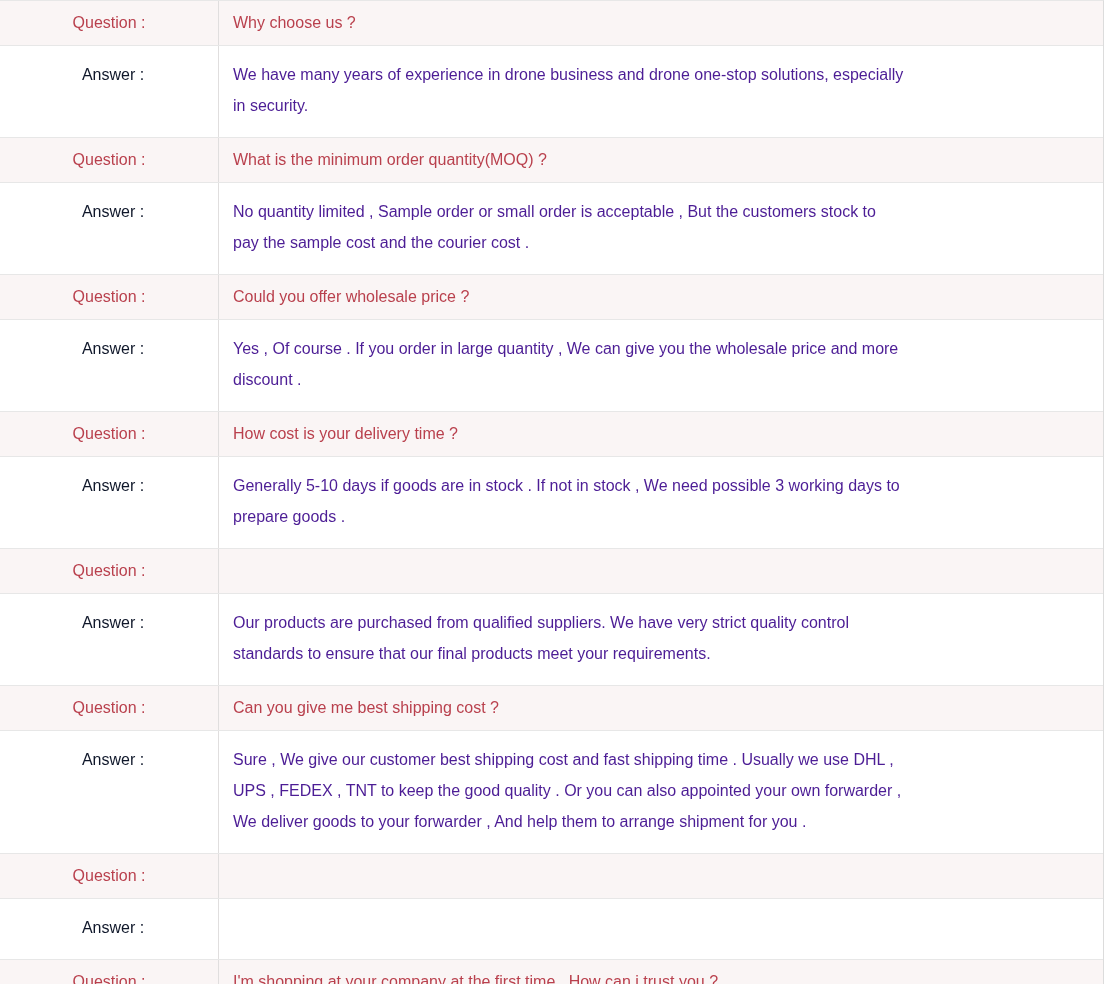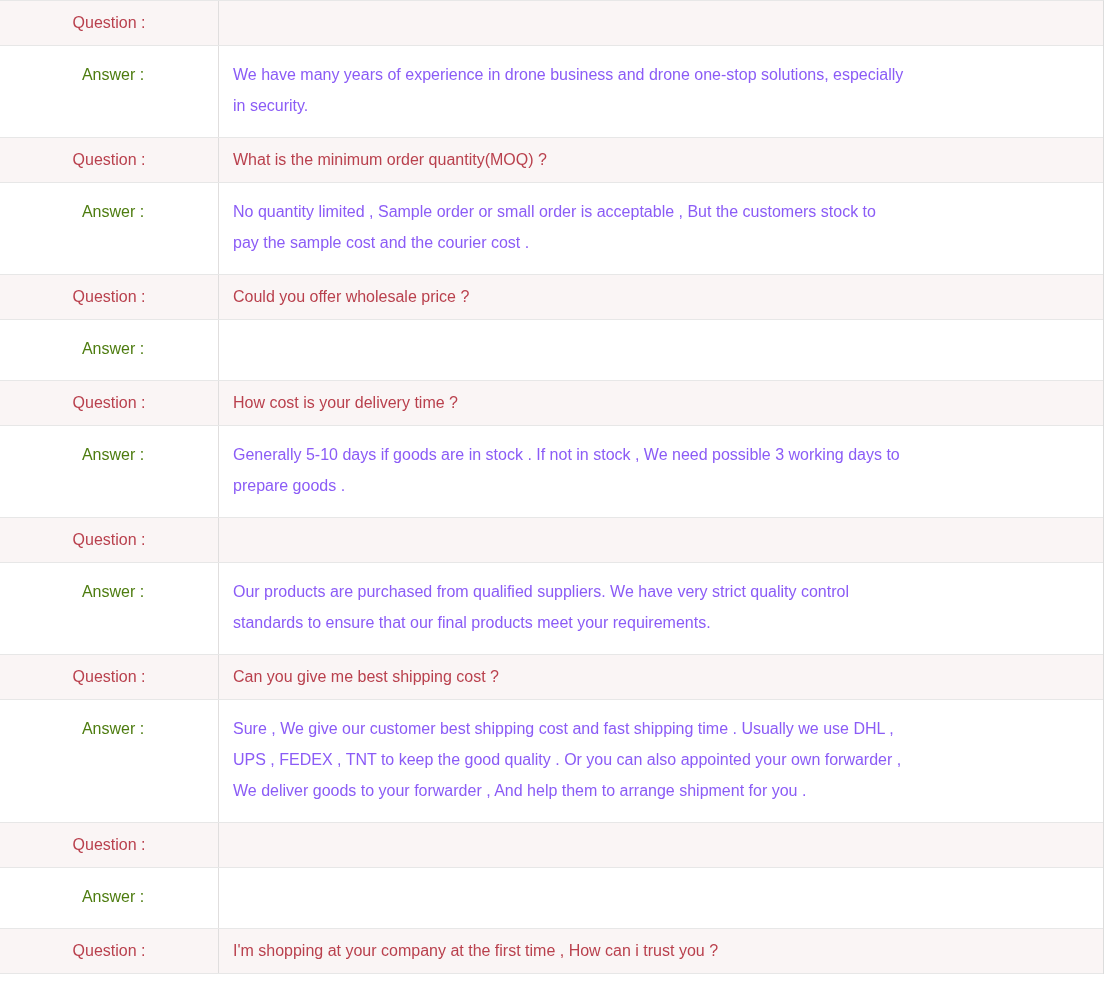--- a/index.html
+++ b/index.html
@@ -53,39 +53,40 @@
     color: #b9404d;
   }
   .row.q .content-cell {
     color: #b9404d;
   }
   
   .row.a .label-cell {
     padding-top: 13px;
     padding-bottom: 16px;
     line-height: 31px;
-    color: #4d7c0f;
+    color: #0f172a;
     padding-left: 8px;
   }
   .row.a .content-cell {
     padding-top: 13px;
     padding-bottom: 16px;
     line-height: 31px;
-    color: #8b5cf6;
+    color: #4c1d95;
     white-space: pre-line;
   }
 </style>
 </head>
 <body>
 
 <div class="page">
   <div class="faq">
 
     <div class="row q">
       <div class="cell label-cell">Question :</div>
+      <div class="cell content-cell">Why choose us ?</div>
     </div>
     <div class="row a">
       <div class="cell label-cell">Answer :</div>
       <div class="cell content-cell">We have many years of experience in drone business and drone one-stop solutions, especially
 in security.</div>
     </div>
 
     <div class="row q">
       <div class="cell label-cell">Question :</div>
       <div class="cell content-cell">What is the minimum order quantity(MOQ) ?</div>
@@ -95,20 +96,22 @@
       <div class="cell content-cell">No quantity limited , Sample order or small order is acceptable , But the customers stock to
 pay the sample cost and the courier cost .</div>
     </div>
 
     <div class="row q">
       <div class="cell label-cell">Question :</div>
       <div class="cell content-cell">Could you offer wholesale price ?</div>
     </div>
     <div class="row a">
       <div class="cell label-cell">Answer :</div>
+      <div class="cell content-cell">Yes , Of course . If you order in large quantity , We can give you the wholesale price and more
+discount .</div>
     </div>
 
     <div class="row q">
       <div class="cell label-cell">Question :</div>
       <div class="cell content-cell">How cost is your delivery time ?</div>
     </div>
     <div class="row a">
       <div class="cell label-cell">Answer :</div>
       <div class="cell content-cell">Generally 5-10 days if goods are in stock . If not in stock , We need possible 3 working days to
 prepare goods .</div>

